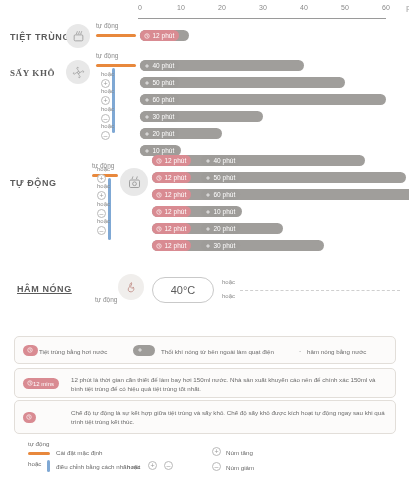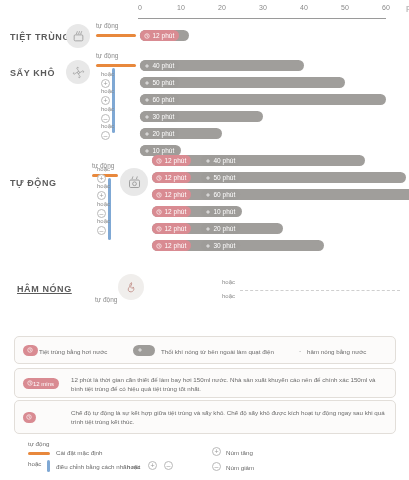--- a/index.html
+++ b/index.html
@@ -148,21 +148,21 @@
   <div class="chip pink" style="left:140px; top:30px;">
     <span class="g">
       <svg width="6" height="6" viewBox="0 0 24 24" fill="none" stroke="#fff" stroke-width="2.5">
           <circle cx="12" cy="12" r="9"></circle>
           <path d="M12 7v5l3 2" stroke-linecap="round"></path>
         </svg>
     </span>
     <span>12 phút</span>
   </div>
 
-  <div class="seclabel" style="left:10px; top:68px;">SẤY KHÔ</div>
+  <div class="seclabel" style="left:10px; top:68px;font-family:Liberation Serif, serif;">SẤY KHÔ</div>
 
   <div class="cicon" style="left:66px; top:60px; width:24px; height:24px;">
     <svg width="13" height="13" viewBox="0 0 24 24" fill="none" stroke="#9b9b9b" stroke-width="1.5">
       <circle cx="12" cy="12" r="2"></circle>
       <path d="M12 10c0-3-3-4-3-6s3-2 3 0M14 12c3 0 4-3 6-3s2 3 0 3M12 14c0 3 3 4 3 6s-3 2-3 0M10 12c-3 0-4 3-6 3s-2-3 0-3"></path>
     </svg>
   </div>
 
   <div class="tudong" style="left:96px; top:52px;">tự động</div>
   <div class="orangebar" style="left:96px; top:64px; width:40px;"></div>
@@ -395,20 +395,23 @@
   <div class="seclabel" style="left:17px; top:284px;text-decoration:underline;">HÂM NÓNG</div>
 
   <div class="cicon" style="left:118px; top:274px; width:26px; height:26px; background:#f0eeec;">
     <svg width="13" height="13" viewBox="0 0 24 24" fill="none" stroke="#c08d86" stroke-width="1.6">
       <path d="M12 3c2 4-3 5-1 9 1 2 4 2 4-1 2 3 2 6-1 8-3 2-7 1-8-2-1-4 3-5 3-9 0-2 1-4 3-5z" stroke-linejoin="round"></path>
     </svg>
   </div>
 
   <div class="tudong" style="left:95px; top:296px;">tự động</div>
 
+  <div class="temp-box" style="left:152px; top:277px; width:62px; height:26px;">
+    <span>40°C</span>
+  </div>
 
   <div class="hoac" style="left:222px; top:279px;">hoặc</div>
   <div class="hoac" style="left:222px; top:293px;">hoặc</div>
   <div class="dashline" style="left:240px; top:290px; width:160px;"></div>
 
   <div class="legendbox" style="top:336px; height:28px;">
     <div class="mini-chip pink" style="left:8px; top:8px;">
       <span class="g">
         <svg width="6" height="6" viewBox="0 0 24 24" fill="none" stroke="#fff" stroke-width="2.5">
             <circle cx="12" cy="12" r="9"></circle>

